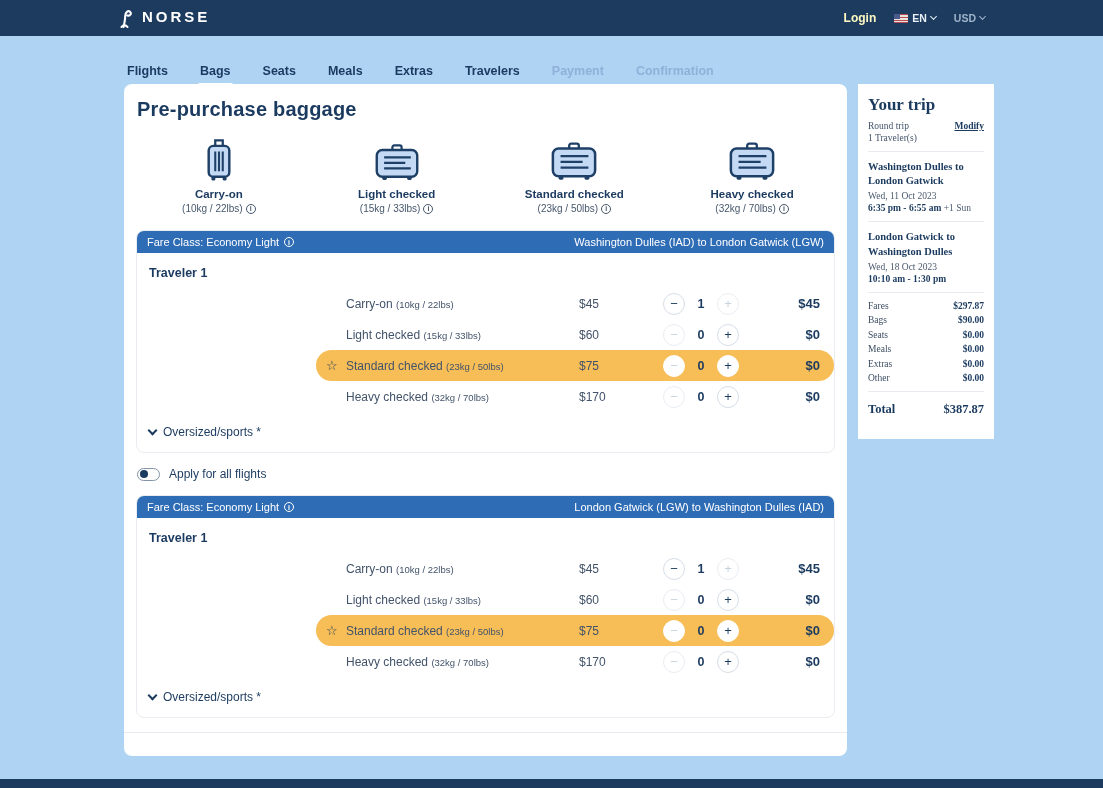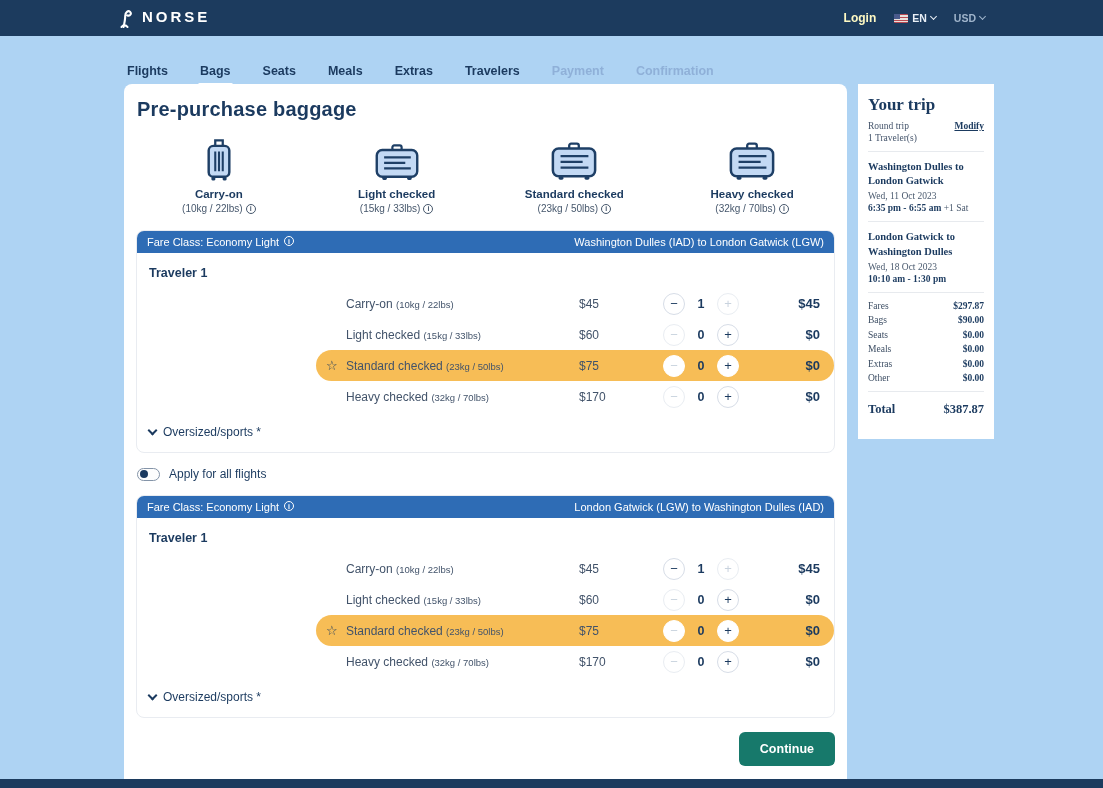--- a/index.html
+++ b/index.html
@@ -41,21 +41,21 @@
   .bag-icon { height:50px; display:flex; align-items:flex-end; justify-content:center; margin-bottom:5px; }
   .bag-name { font-weight:700; font-size:11.5px; }
   .bag-detail { font-size:10px; color:#46576c; margin-top:3px; display:flex; align-items:center; gap:3px; }
   .info { width:10px; height:10px; min-width:10px; border:1px solid currentColor; border-radius:50%;
           display:inline-flex; align-items:center; justify-content:center;
           font-size:7px; font-weight:700; font-style:normal; cursor:pointer; }
   
   .section { border:1px solid #e9ecf1; border-radius:8px; margin:0 12px; overflow:hidden; }
   .section-banner { background:#2e6cb5; color:#fff; display:flex; justify-content:space-between;
                     align-items:center; padding:5px 10px; font-size:11px; }
-  .banner-left { display:flex; align-items:flex-start; gap:5px; }
+  .banner-left { display:flex; align-items:center; gap:5px; }
   .traveler { font-weight:700; font-size:12.5px; padding:13px 12px 8px; }
   .bag-row { display:flex; align-items:center; height:31px; margin-left:179px;
              padding-right:14px; border-radius:16px; }
   .bag-row.highlight { background:#f7bd56; }
   .star-slot { width:30px; padding-left:10px; font-size:13px; color:#1b3a5f; }
   .row-label { width:233px; font-size:12px; color:#42536a; }
   .row-weight { font-size:9.5px; }
   .row-price { width:84px; font-size:12px; color:#42536a; }
   .stepper { width:110px; display:flex; align-items:center; gap:9px; }
   .step-btn { width:22px; height:22px; border-radius:50%; border:1px solid #d7dde7; background:#fff;
@@ -331,42 +331,39 @@
         </span>
         <span class="row-total">$0</span>
       </div>
 
       <div class="oversized">
         <span class="chev-down"></span>
         <span>Oversized/sports *</span>
       </div>
     </section>
 
-    <div class="continue-row">
-      <button class="continue-btn">Continue</button>
-    </div>
 
     <div class="footnote-area">
       
       
     </div>
   </main>
 
   <aside class="sidebar">
     <div class="sb-title">Your trip</div>
     <div class="sb-row1">
       <span>Round trip</span>
       <span class="modify">Modify</span>
     </div>
     <div class="sb-travelers">1 Traveler(s)</div>
     <hr class="sb-hr">
     <div>
       <div class="leg-route">Washington Dulles to London Gatwick</div>
       <div class="leg-date">Wed, 11 Oct 2023</div>
-      <div class="leg-times"><b>6:35 pm - 6:55 am</b> <span>+1 Sat</span></div>
+      <div class="leg-times"><b>6:35 pm - 6:55 am</b> <span>+1 Sun</span></div>
     </div>
     <hr class="sb-hr">
     <div>
       <div class="leg-route">London Gatwick to Washington Dulles</div>
       <div class="leg-date">Wed, 18 Oct 2023</div>
       <div class="leg-times"><b>10:10 am - 1:30 pm</b></div>
     </div>
     <hr class="sb-hr">
     <div class="price-row">
         <span>Fares</span>

